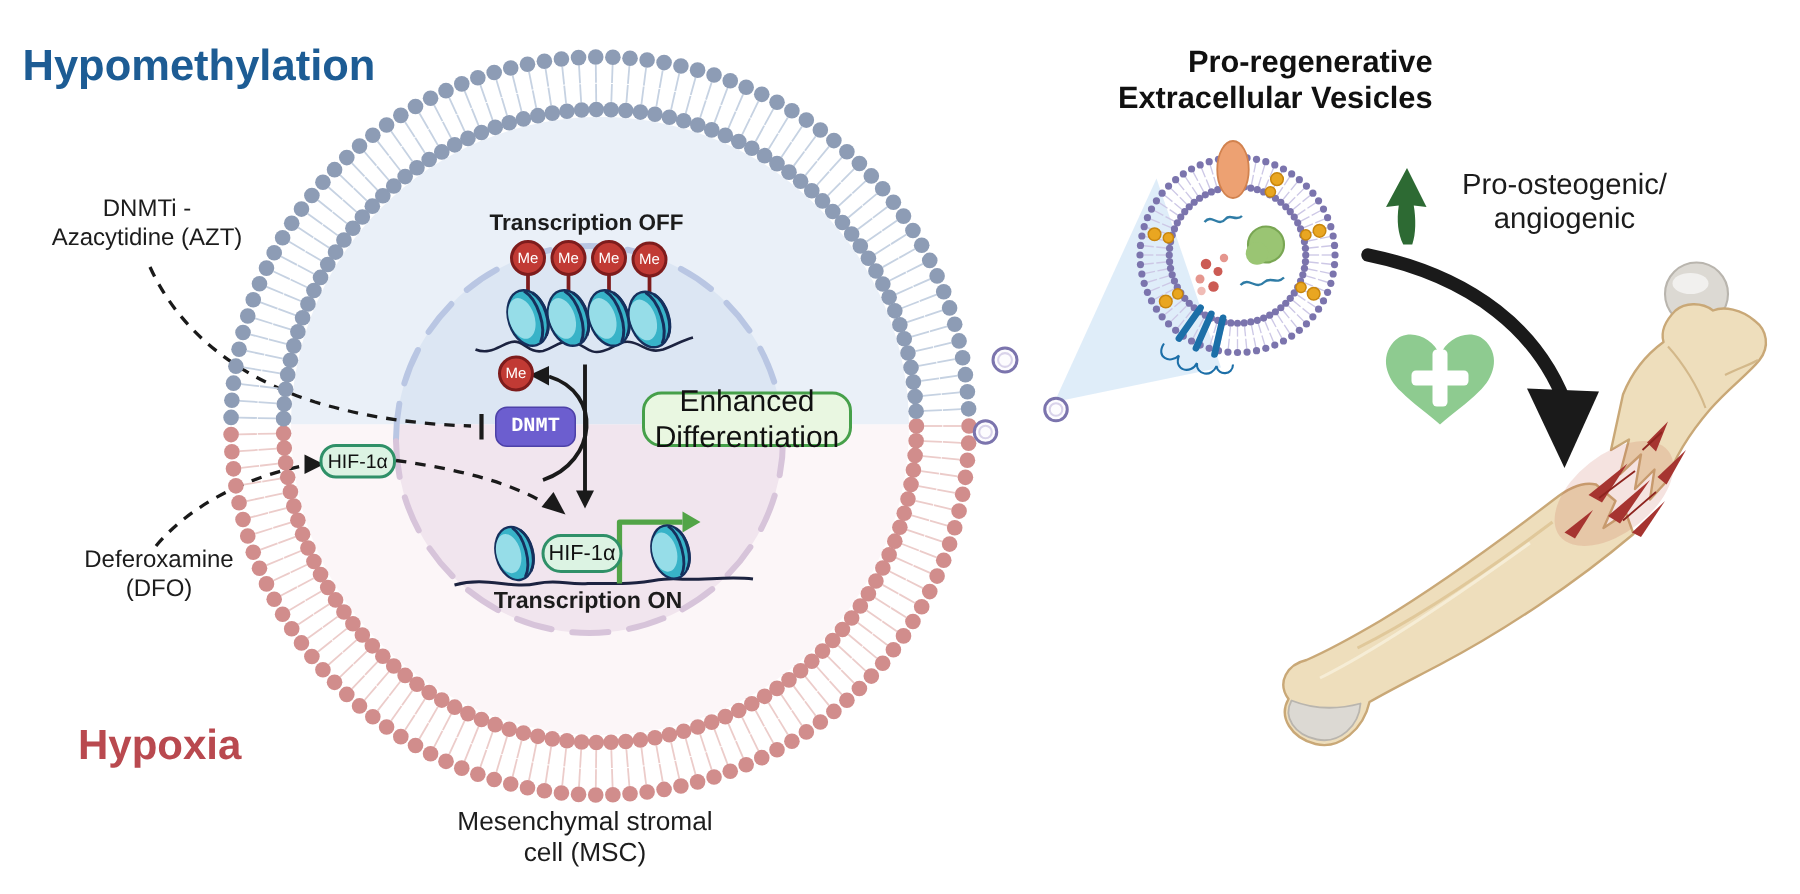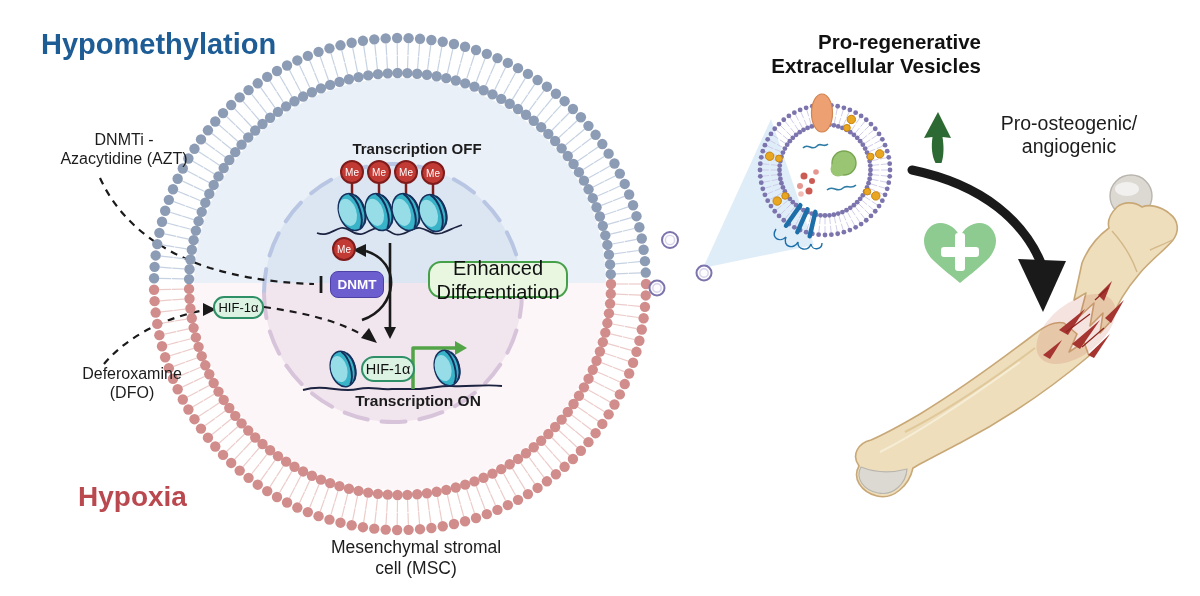--- a/index.html
+++ b/index.html
@@ -1,29 +1,29 @@
 <!DOCTYPE html>
 <html style="--c-title-blue: #1d5c94; --c-hypoxia-red: #b9494f; --c-membrane-blue: #8d9cb5; --c-membrane-blue-tail: #c6d2e2; --c-membrane-red: #d18d8c; --c-membrane-red-tail: #ecccca; --c-cytoplasm-top: #eaf0f8; --c-cytoplasm-bottom: #fcf6f8; --c-nucleus-top: #dce6f3; --c-nucleus-bottom: #f1e5ee; --c-nucleus-edge-top: #b9c6e3; --c-nucleus-edge-bottom: #d7c4da; --c-nucleosome: #38b3c8; --c-nucleosome-light: #96dde8; --c-nucleosome-dark: #16305d; --c-dna-line: #1c2340; --c-me-red: #c13a34; --c-me-border: #7e1c1c; --c-dnmt-purple: #6c5ecf; --c-dnmt-border: #4d41a8; --c-hif-fill: #dcf3e3; --c-hif-border: #2f9068; --c-enhanced-fill: #e9f7e1; --c-enhanced-border: #46a04a; --c-promoter-green: #52a447; --c-arrow-black: #1a1a1a; --c-up-green: #2d6a33; --c-heart-green: #8ecb90; --c-ev-purple: #7b74ad; --c-ev-tail: #cdc8e6; --c-cone-blue: #d9eaf8; --c-orange-protein: #eda172; --c-yellow-protein: #e9a621; --c-blue-protein: #1c6fa8; --c-green-blob: #9ac573; --c-vesicle-red-dot: #cc5b54; --c-bone-tan: #eedebc; --c-bone-outline: #c9a877; --c-bone-gray: #dcd9d3; --c-fracture-red: #a63430;"><head>
 <meta charset="utf-8">
 <style>
   html,body{margin:0;padding:0;background:#fff;}
   #canvas{position:relative;width:1200px;height:596px;overflow:hidden;background:#fff;
           font-family:"Liberation Sans", sans-serif;}
   #art{position:absolute;left:0;top:0;}
-  .lbl{position:absolute;text-align:center;color:#1c1c1c;line-height:1.18;white-space:nowrap;margin-left:26px;}
+  .lbl{position:absolute;text-align:center;color:#1c1c1c;line-height:1.18;white-space:nowrap;}
   .lbl div{white-space:nowrap;}
   .pill{position:absolute;display:flex;align-items:center;justify-content:center;
         background:var(--c-hif-fill);border:2px solid var(--c-hif-border);border-radius:13px;
         color:#111;box-sizing:border-box;}
   .me{position:absolute;width:24px;height:24px;border-radius:50%;background:var(--c-me-red);
       border:2px solid var(--c-me-border);color:#fff;font-weight:400;font-size:10px;
       display:flex;align-items:center;justify-content:center;box-sizing:border-box;}
   #dnmtBox{position:absolute;left:330px;top:271px;width:54px;height:27px;border-radius:8px;
       background:var(--c-dnmt-purple);border:1.5px solid var(--c-dnmt-border);color:#fff;
-      font-size:13.5px;font-weight:600;display:flex;align-items:center;justify-content:center;box-sizing:border-box;}
+      font-size:13.5px;font-weight:600;display:flex;align-items:center;justify-content:center;box-sizing:border-box;font-family:Liberation Mono, monospace;}
   #enhancedBox{position:absolute;left:428px;top:261px;width:140px;height:37px;border-radius:13px;
       background:var(--c-enhanced-fill);border:2.5px solid var(--c-enhanced-border);color:#111;
       font-size:20px;display:flex;flex-direction:column;align-items:center;justify-content:center;
       line-height:1.2;box-sizing:border-box;}
   #hypoLabel{left:15px;top:27px;font-size:29px;font-weight:700;color:var(--c-title-blue);text-align:left;}
   #hypoxiaLabel{left:52px;top:480px;font-size:28px;font-weight:700;color:var(--c-hypoxia-red);text-align:left;}
   #dnmtiLabel{left:13px;top:131px;width:170px;font-size:16px;}
   #dfoLabel{left:31px;top:365px;width:150px;font-size:16px;}
   #transOff{left:309px;top:140px;width:164px;font-size:15px;font-weight:700;}
   #transOn{left:310px;top:392px;width:164px;font-size:15.5px;font-weight:700;}

